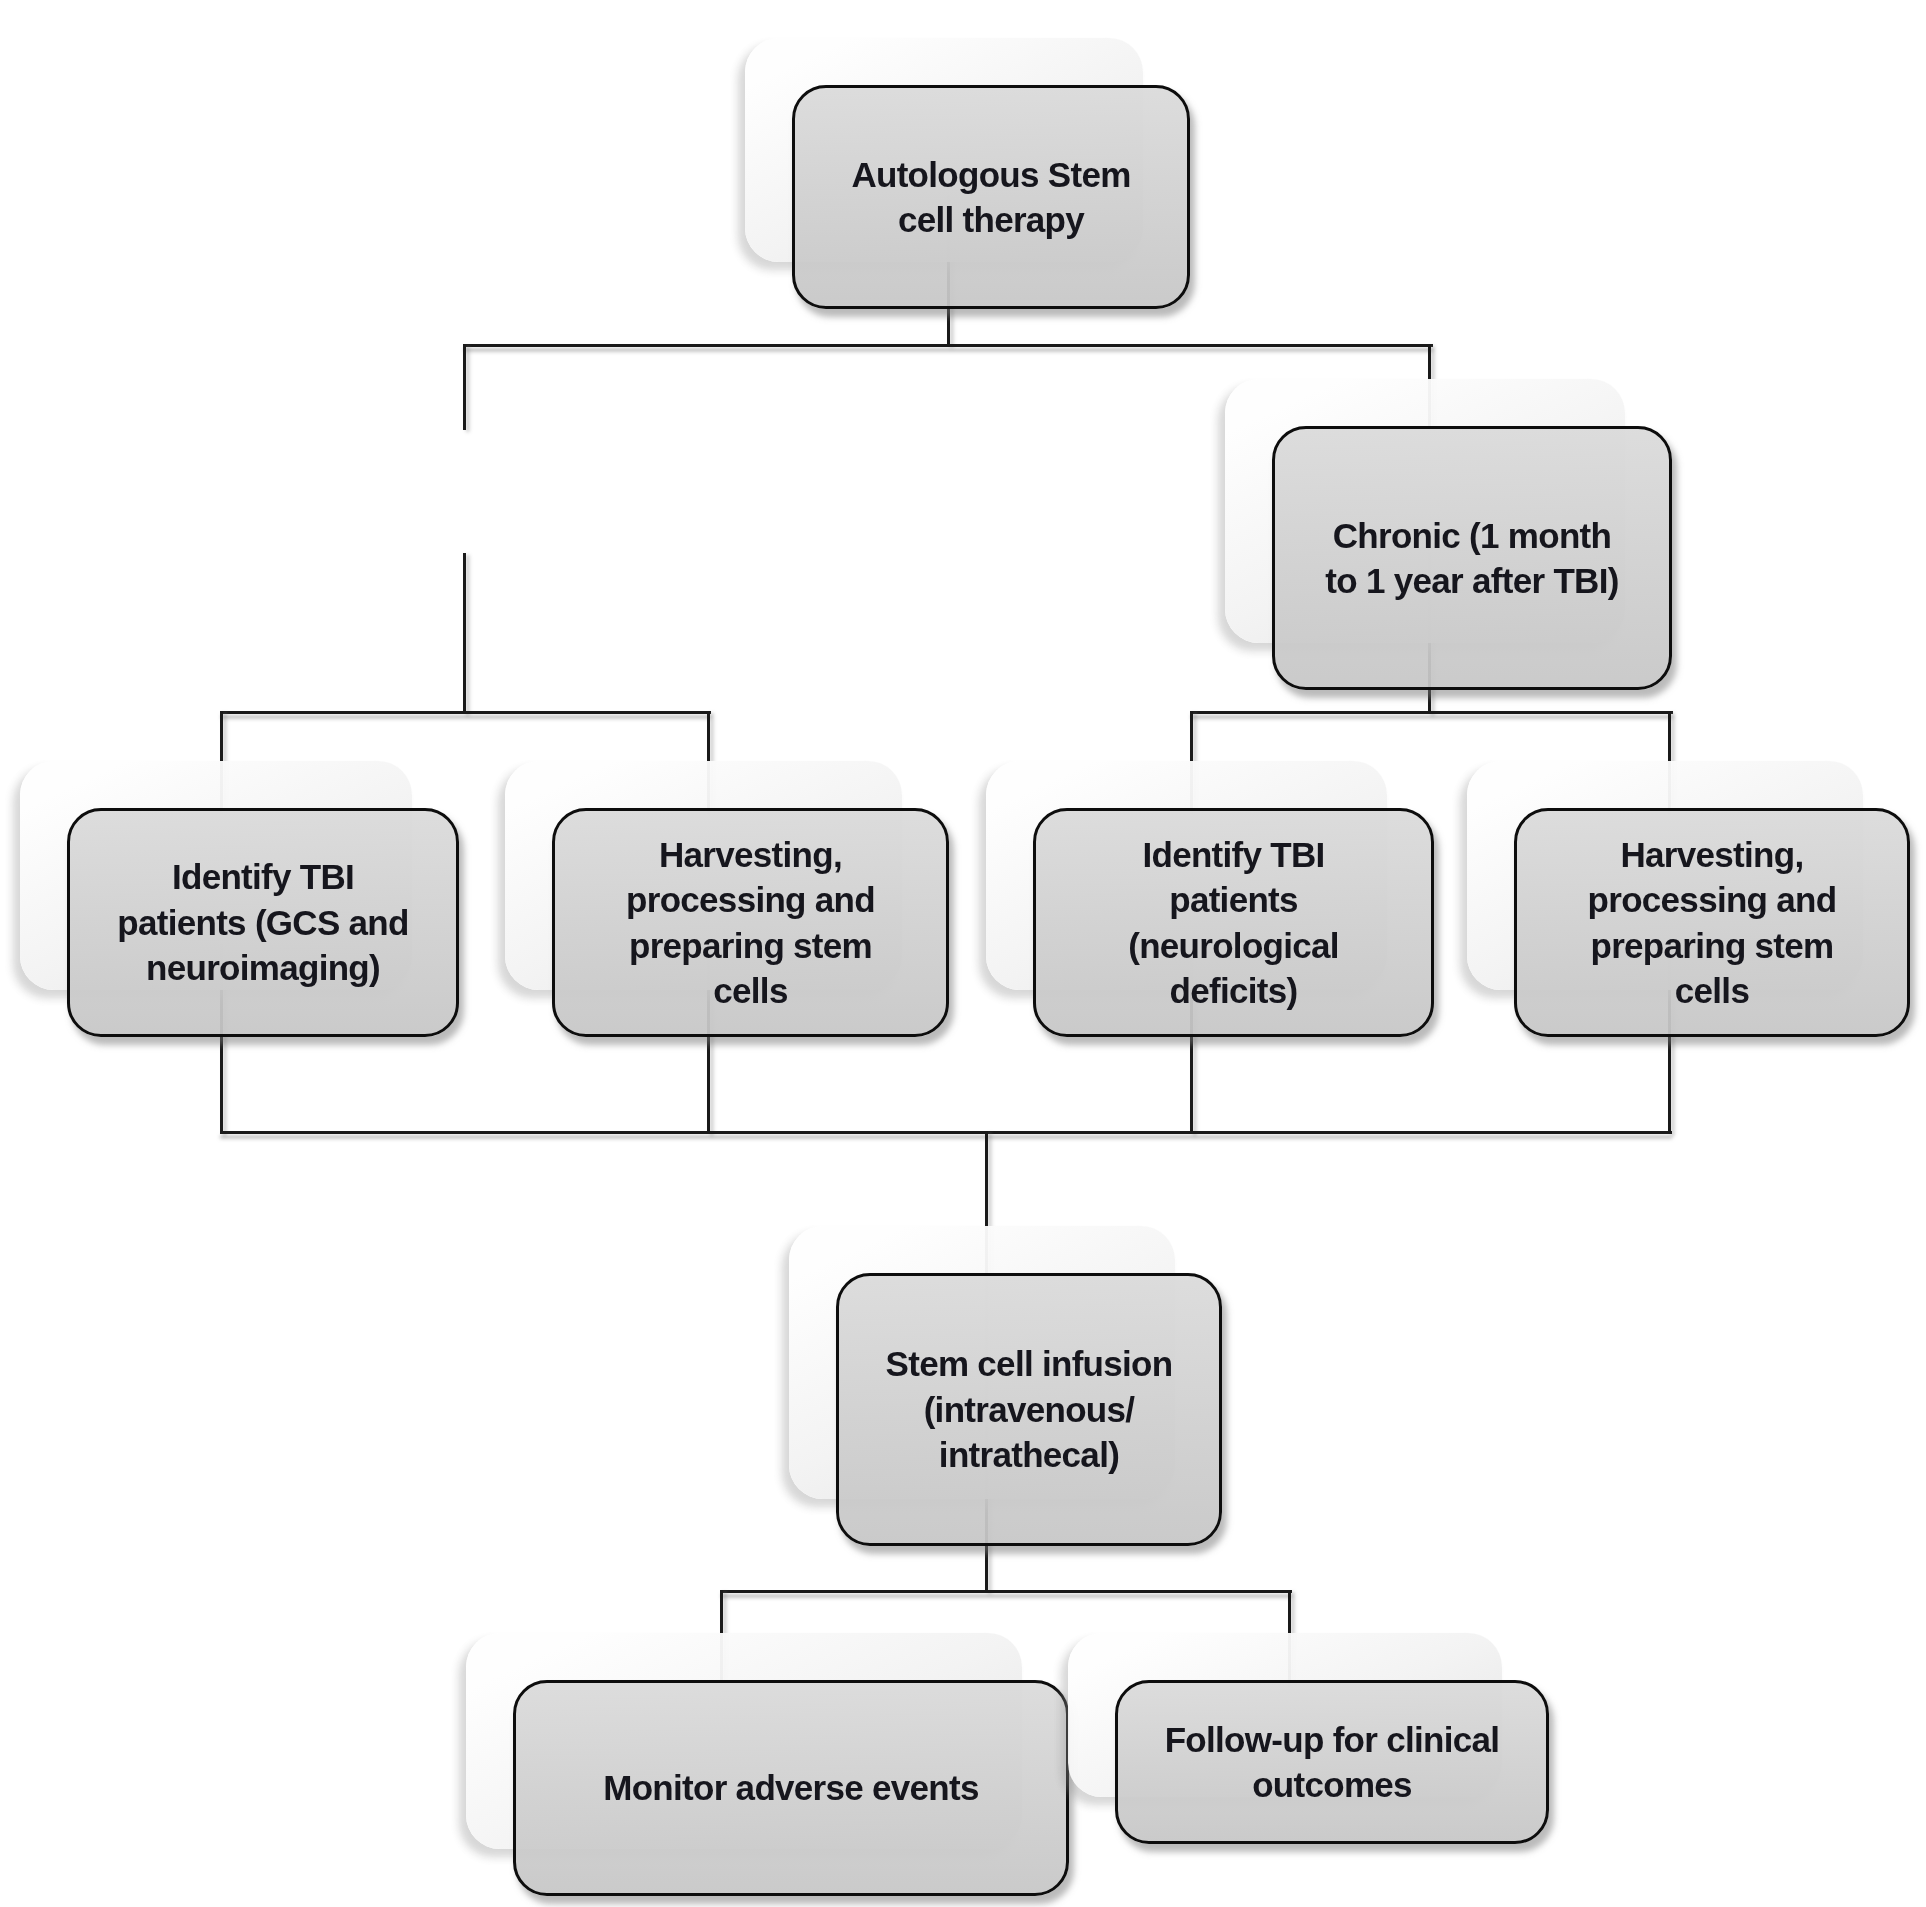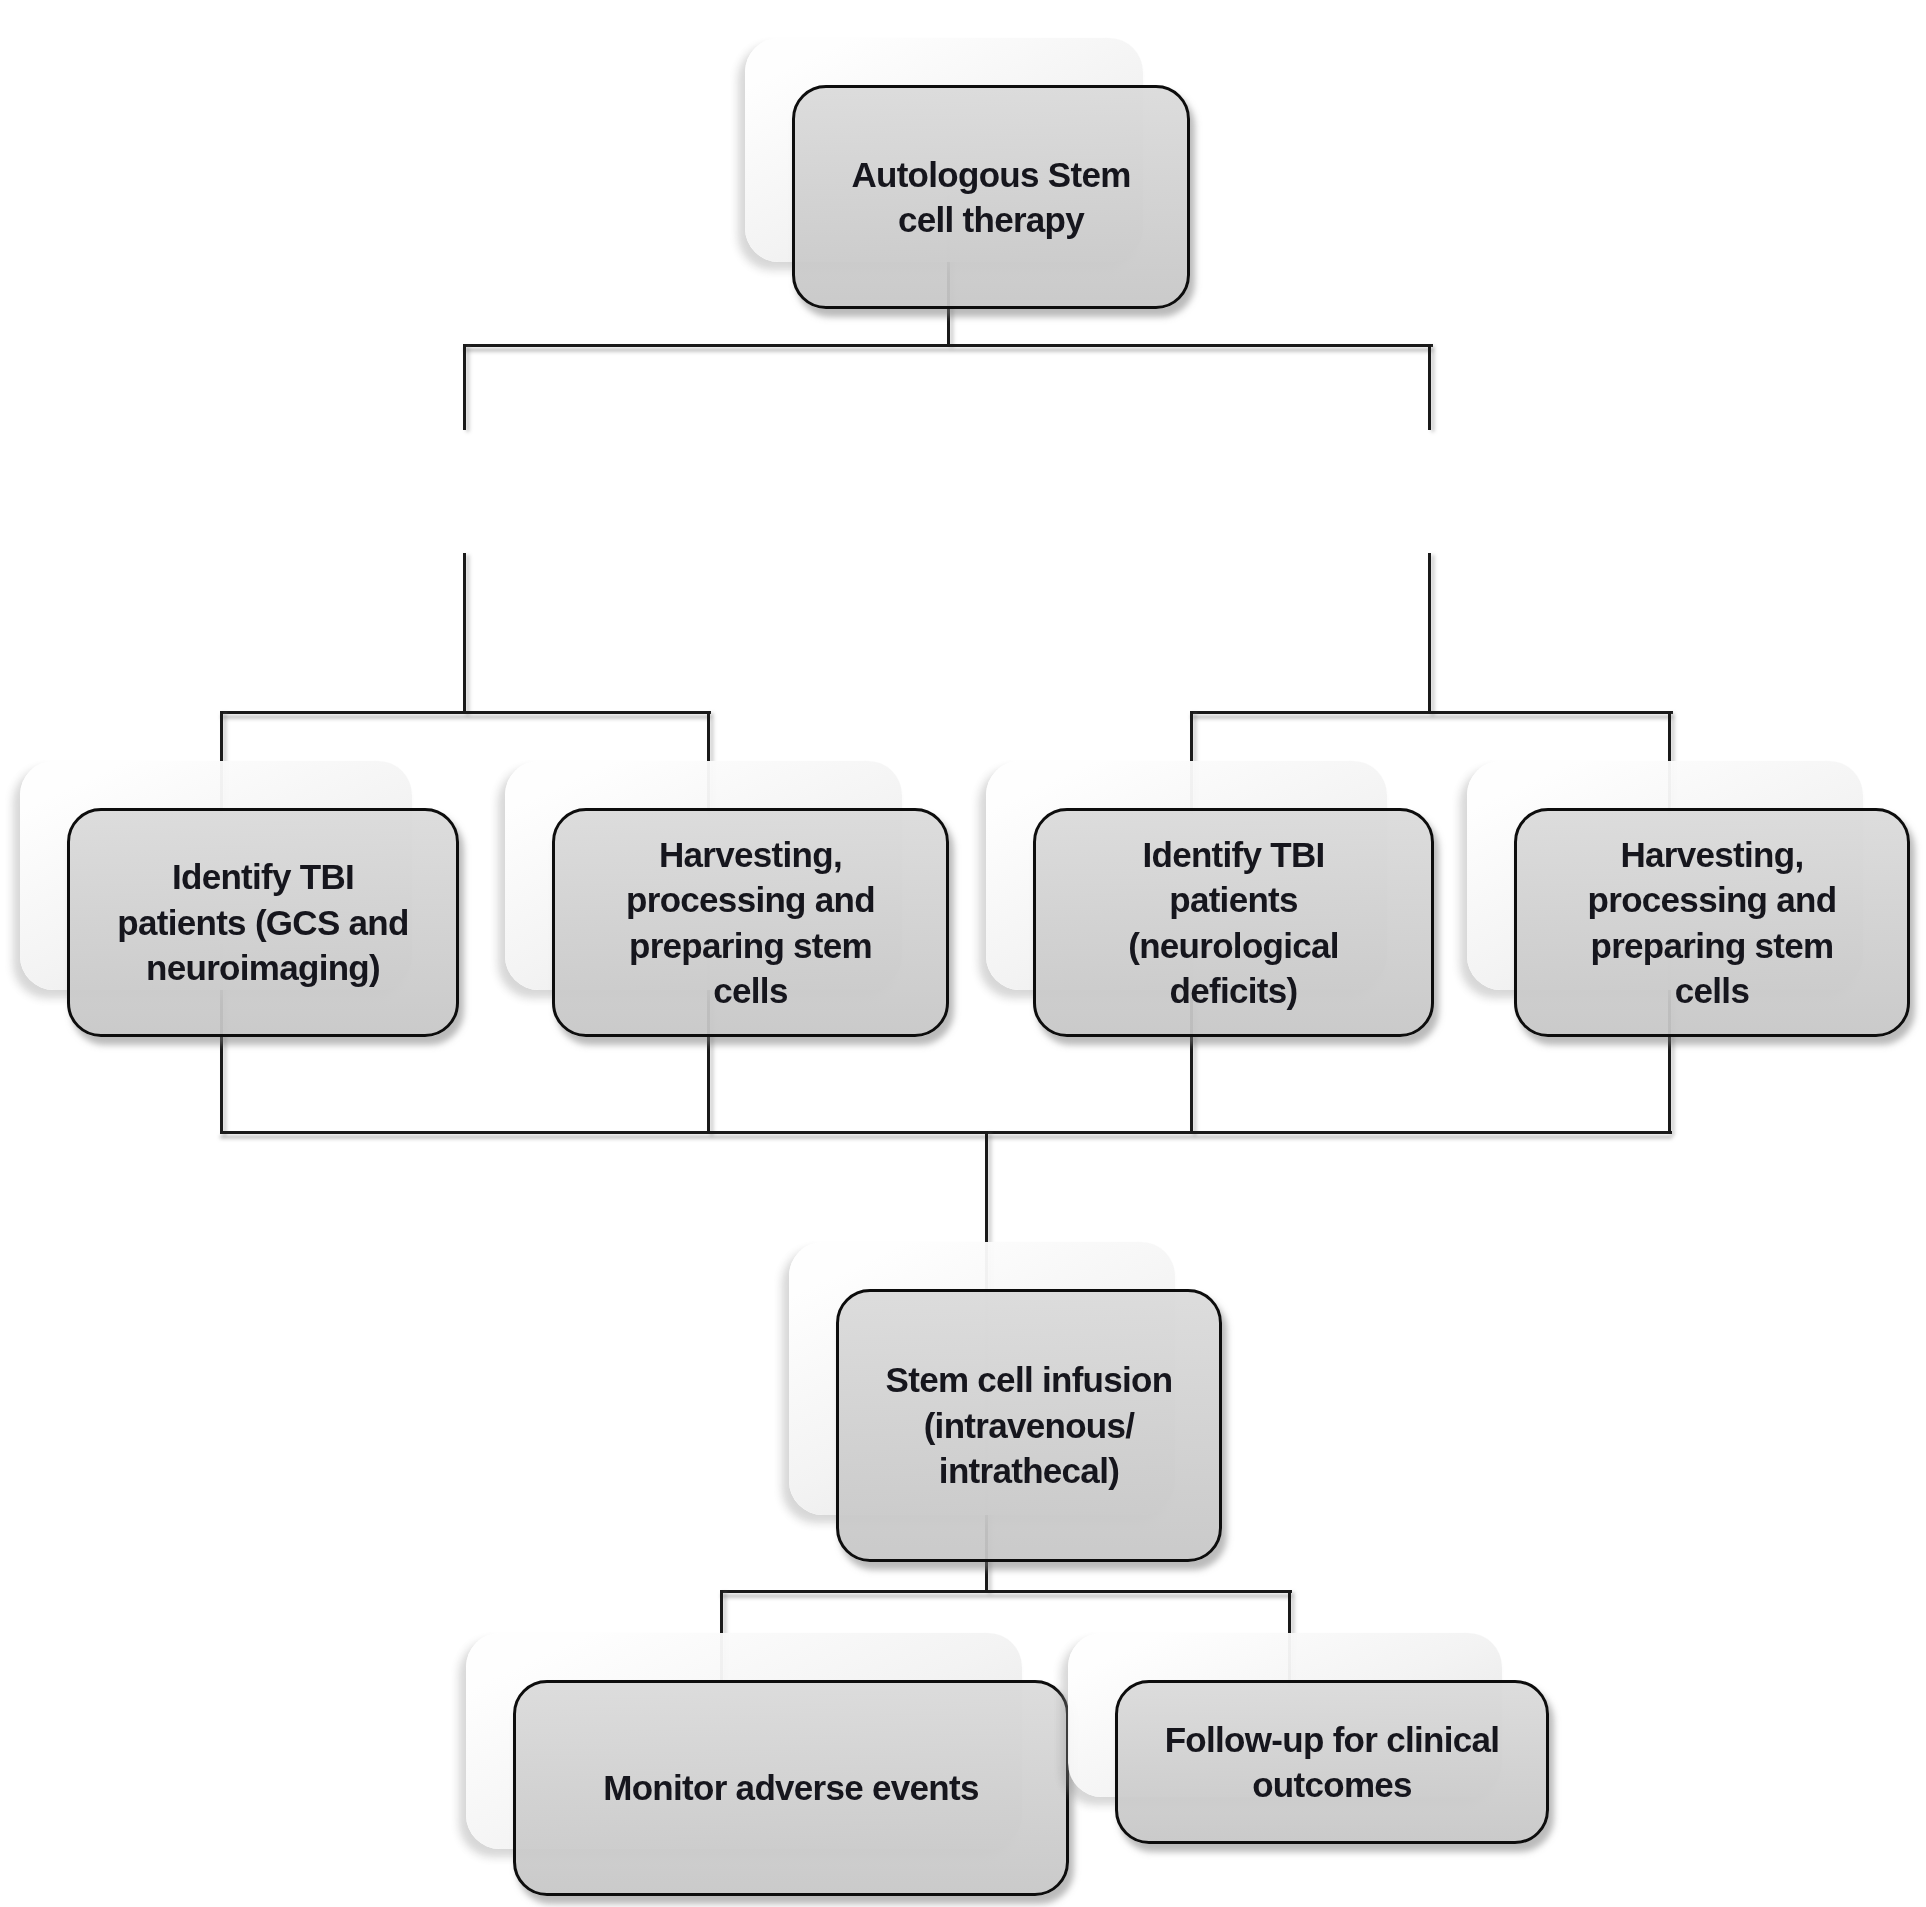--- a/index.html
+++ b/index.html
@@ -93,20 +93,27 @@
 
   <div class="node" style="left:792px; top:85px; width:398px; height:224px;">
     <div class="backdrop"></div>
     <div class="card">
       <span class="node-label">Autologous Stem
 cell therapy</span>
     </div>
   </div>
 
 
+  <div class="node" style="left:1272px; top:426px; width:400px; height:264px;">
+    <div class="backdrop"></div>
+    <div class="card">
+      <span class="node-label">Chronic (1 month
+to 1 year after TBI)</span>
+    </div>
+  </div>
 
   <div class="node" style="left:67px; top:808px; width:392px; height:229px;">
     <div class="backdrop"></div>
     <div class="card">
       <span class="node-label">Identify TBI
 patients  (GCS and
 neuroimaging)</span>
     </div>
   </div>
 
@@ -133,21 +140,21 @@
   <div class="node" style="left:1514px; top:808px; width:396px; height:229px;">
     <div class="backdrop"></div>
     <div class="card">
       <span class="node-label">Harvesting,
 processing and
 preparing stem
 cells</span>
     </div>
   </div>
 
-  <div class="node" style="left:836px; top:1273px; width:386px; height:273px;margin-top:16px;">
+  <div class="node" style="left:836px; top:1273px; width:386px; height:273px;">
     <div class="backdrop"></div>
     <div class="card">
       <span class="node-label">Stem cell infusion
 (intravenous/
 intrathecal)</span>
     </div>
   </div>
 
   <div class="node" style="left:513px; top:1680px; width:556px; height:216px;">
     <div class="backdrop"></div>

